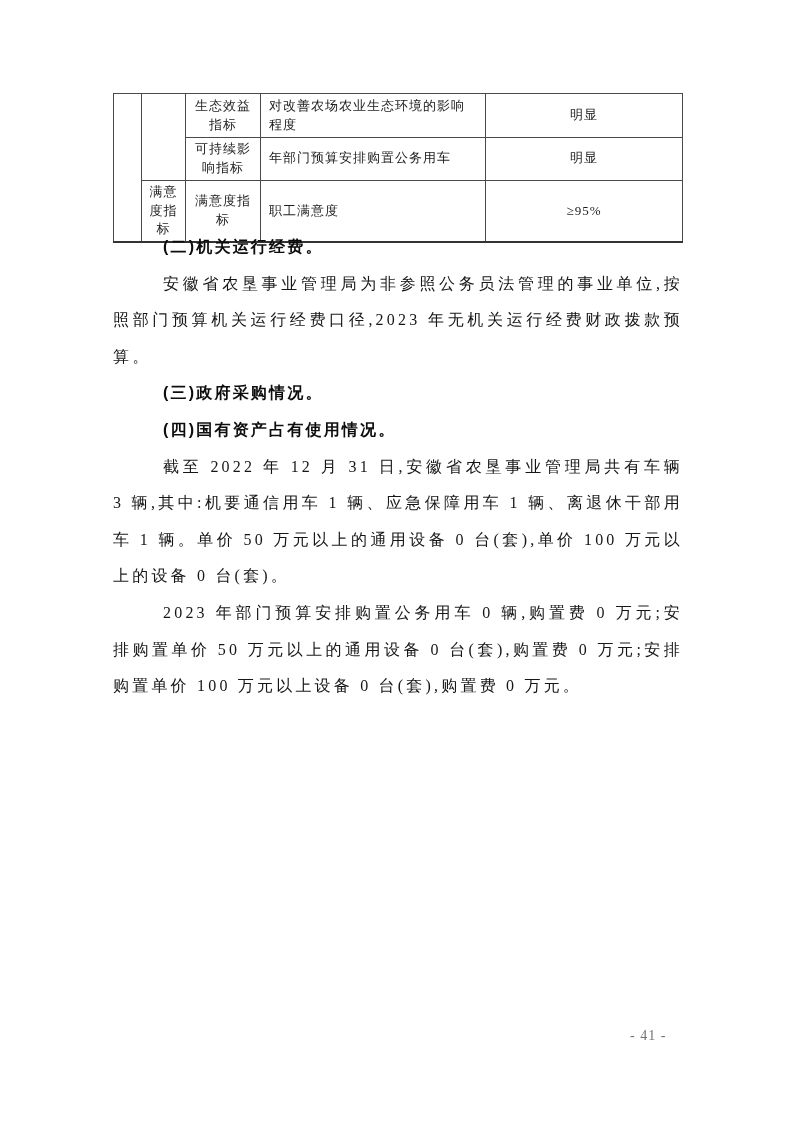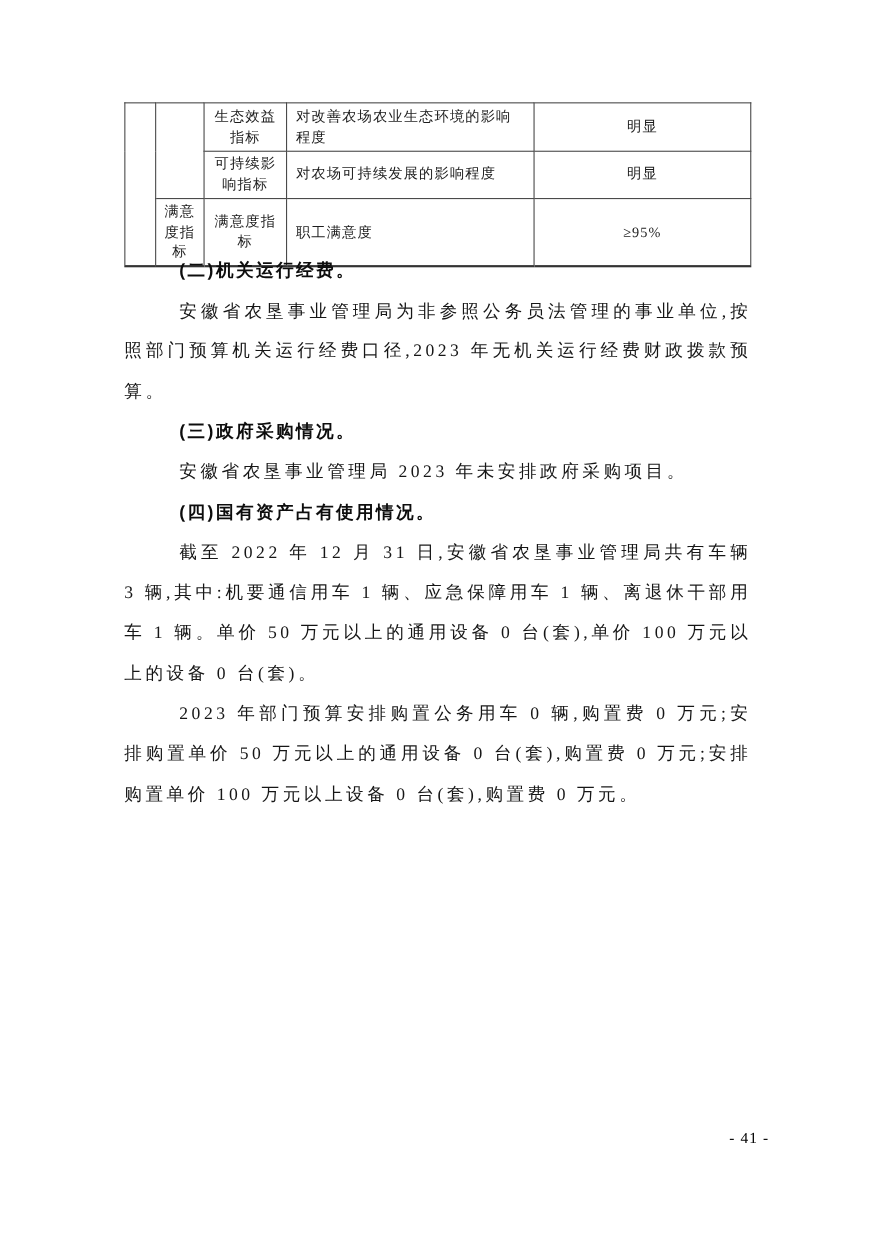--- a/index.html
+++ b/index.html
@@ -70,23 +70,22 @@
     text-align: left;
   }
 
   
   .page-number {
     position: absolute;
     left: 630px;
     top: 1028px;
     font-size: 14px;
     letter-spacing: 1px;
-    color: #000000;
+    color: #737373;
     font-family: "Liberation Serif", "DejaVu Serif", serif;
-    margin-left: 33px;
   }
 </style>
 </head>
 <body>
 
 <div class="page">
 
   <table class="ind-table">
     <colgroup>
       <col class="col-c1">
@@ -98,38 +97,37 @@
     <tbody>
         <tr class="r1">
       <td rowspan="3"></td>
       <td rowspan="2"></td>
       <td>生态效益指标</td>
       <td class="desc">对改善农场农业生态环境的影响程度</td>
       <td>明显</td>
     </tr>
     <tr class="r2">
       <td>可持续影响指标</td>
-      <td class="desc">对农场可持续发展的影响程度</td>
+      <td class="desc">年部门预算安排购置公务用车</td>
       <td>明显</td>
     </tr>
     <tr class="r3">
       <td>满意度指标</td>
       <td>满意度指标</td>
       <td class="desc">职工满意度</td>
       <td>≥95%</td>
     </tr>
   </tbody>
     </table>
 
   <div class="doc-body">
     <p class="h">(二)机关运行经费。</p>
     <p class="b">安徽省农垦事业管理局为非参照公务员法管理的事业单位,按照部门预算机关运行经费口径,2023 年无机关运行经费财政拨款预算。</p>
 
     <p class="h">(三)政府采购情况。</p>
-    <p class="b">安徽省农垦事业管理局 2023 年未安排政府采购项目。</p>
 
     <p class="h">(四)国有资产占有使用情况。</p>
     <p class="b">截至 2022 年 12 月 31 日,安徽省农垦事业管理局共有车辆 3 辆,其中:机要通信用车 1 辆、应急保障用车 1 辆、离退休干部用车 1 辆。单价 50 万元以上的通用设备 0 台(套),单价 100 万元以上的设备 0 台(套)。</p>
     <p class="b">2023 年部门预算安排购置公务用车 0 辆,购置费 0 万元;安排购置单价 50 万元以上的通用设备 0 台(套),购置费 0 万元;安排购置单价 100 万元以上设备 0 台(套),购置费 0 万元。</p>
 
   </div>
 
   <div class="page-number">- 41 -</div>
 
 </div>

